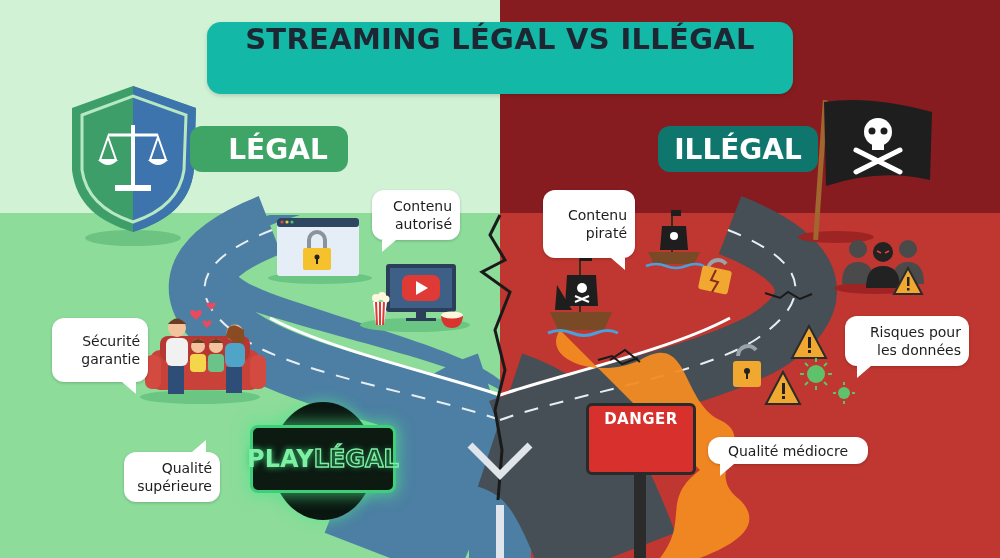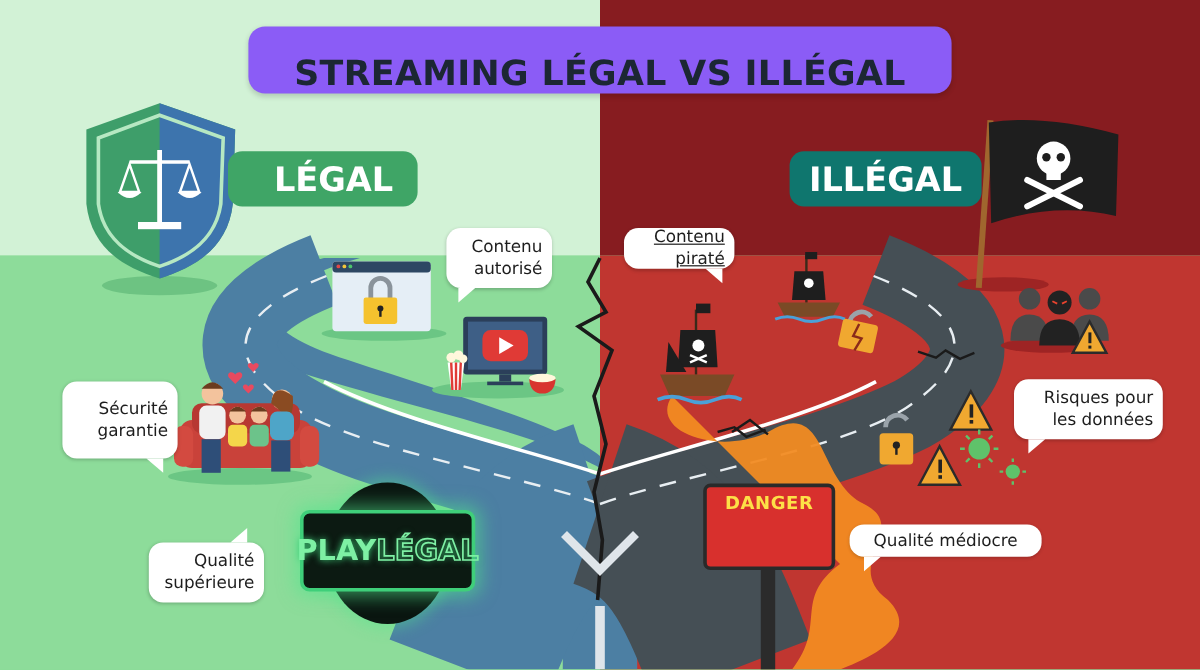--- a/index.html
+++ b/index.html
@@ -8,23 +8,23 @@
 
   .stage { position: absolute; inset: 0; width: 1000px; height: 558px; overflow: hidden; }
   .bg-left-top { position: absolute; left: 0; top: 0; width: 500px; height: 213px; background: #d2f2d6; }
   .bg-left-bottom { position: absolute; left: 0; top: 213px; width: 500px; height: 345px; background: #8ddc9a; }
   .bg-right-top { position: absolute; left: 500px; top: 0; width: 500px; height: 213px; background: #871c20; }
   .bg-right-bottom { position: absolute; left: 500px; top: 213px; width: 500px; height: 345px; background: #c03630; }
 
   .scene-svg { position: absolute; left: 0; top: 0; width: 1000px; height: 558px; }
 
   .title-box {
-    position: absolute; left: 207px; top: 22px; width: 586px; height: 56px;
-    background: #8b5cf6; border-radius: 14px;
-    display: flex; align-items: flex-end; justify-content: center;
+    position: absolute; left: 207px; top: 22px; width: 586px; height: 72px;
+    background: #14b8a6; border-radius: 14px;
+    display: flex; align-items: flex-start; justify-content: center;
     box-shadow: 0 2px 4px rgba(0,0,0,0.15);
   }
   .title-text {
     font-family: "DejaVu Sans", sans-serif; font-weight: bold; font-size: 29px;
     color: #1c2733; letter-spacing: 0.3px;
   }
 
   .pill {
     position: absolute; height: 46px; border-radius: 12px;
     display: flex; align-items: center; justify-content: center;
@@ -44,21 +44,21 @@
   .bubble::after {
     content: ""; position: absolute; width: 0; height: 0;
     border-style: solid;
   }
   .b-autorise { left: 372px; top: 190px; width: 88px; height: 50px; }
   .b-autorise::after { left: 10px; bottom: -12px; border-width: 12px 14px 0 0; border-color: #ffffff transparent transparent transparent; }
   .b-securite { left: 52px; top: 318px; width: 96px; height: 64px; }
   .b-securite::after { right: 12px; bottom: -12px; border-width: 12px 0 0 14px; border-color: #ffffff transparent transparent transparent; }
   .b-qualite-sup { left: 124px; top: 452px; width: 96px; height: 50px; }
   .b-qualite-sup::after { right: 14px; top: -12px; border-width: 0 0 12px 14px; border-color: transparent transparent #ffffff transparent; }
-  .b-pirate { left: 520px; top: 190px; width: 92px; height: 34px; text-decoration: underline; }
+  .b-pirate { left: 543px; top: 190px; width: 92px; height: 68px; }
   .b-pirate::after { right: 10px; bottom: -12px; border-width: 12px 0 0 14px; border-color: #ffffff transparent transparent transparent; }
   .b-donnees { left: 845px; top: 316px; width: 124px; height: 50px; }
   .b-donnees::after { left: 12px; bottom: -12px; border-width: 12px 14px 0 0; border-color: #ffffff transparent transparent transparent; }
   .b-mediocre { left: 708px; top: 437px; width: 160px; height: 27px; }
   .b-mediocre::after { left: 12px; bottom: -12px; border-width: 12px 14px 0 0; border-color: #ffffff transparent transparent transparent; }
 
   .play-badge {
     position: absolute; left: 250px; top: 425px; width: 146px; height: 68px;
     background: #0c1a12; border: 3px solid #3fcf7a; border-radius: 8px;
     box-shadow: 0 0 14px 4px rgba(80,230,140,0.55);
@@ -70,21 +70,21 @@
     box-shadow: 0 0 12px 3px rgba(80,230,140,0.45);
   }
   .play-line1 { font-weight: bold; font-size: 24px; line-height: 26px; color: #7ef0a4; text-shadow: 0 0 6px #3fcf7a; }
   .play-line2 { font-weight: bold; font-size: 24px; line-height: 26px; color: transparent; -webkit-text-stroke: 1.4px #7ef0a4; text-shadow: 0 0 6px rgba(63,207,122,0.6); }
 
   .danger-sign {
     position: absolute; left: 586px; top: 403px; width: 110px; height: 72px;
     background: #d8302d; border: 3px solid #2a2a2a; border-radius: 6px;
     display: flex; flex-direction: column; align-items: center; justify-content: flex-start; padding-top: 4px;
   }
-  .danger-text { font-weight: bold; font-size: 15px; color: #fde047; letter-spacing: 0.5px; }
+  .danger-text { font-weight: bold; font-size: 15px; color: #ffffff; letter-spacing: 0.5px; }
   .danger-post { position: absolute; left: 634px; top: 475px; width: 12px; height: 83px; background: #2b2b2b; }
 </style>
 </head>
 <body>
 
 <div class="stage">
   <div class="bg-left-top"></div>
   <div class="bg-left-bottom"></div>
   <div class="bg-right-top"></div>
   <div class="bg-right-bottom"></div>

